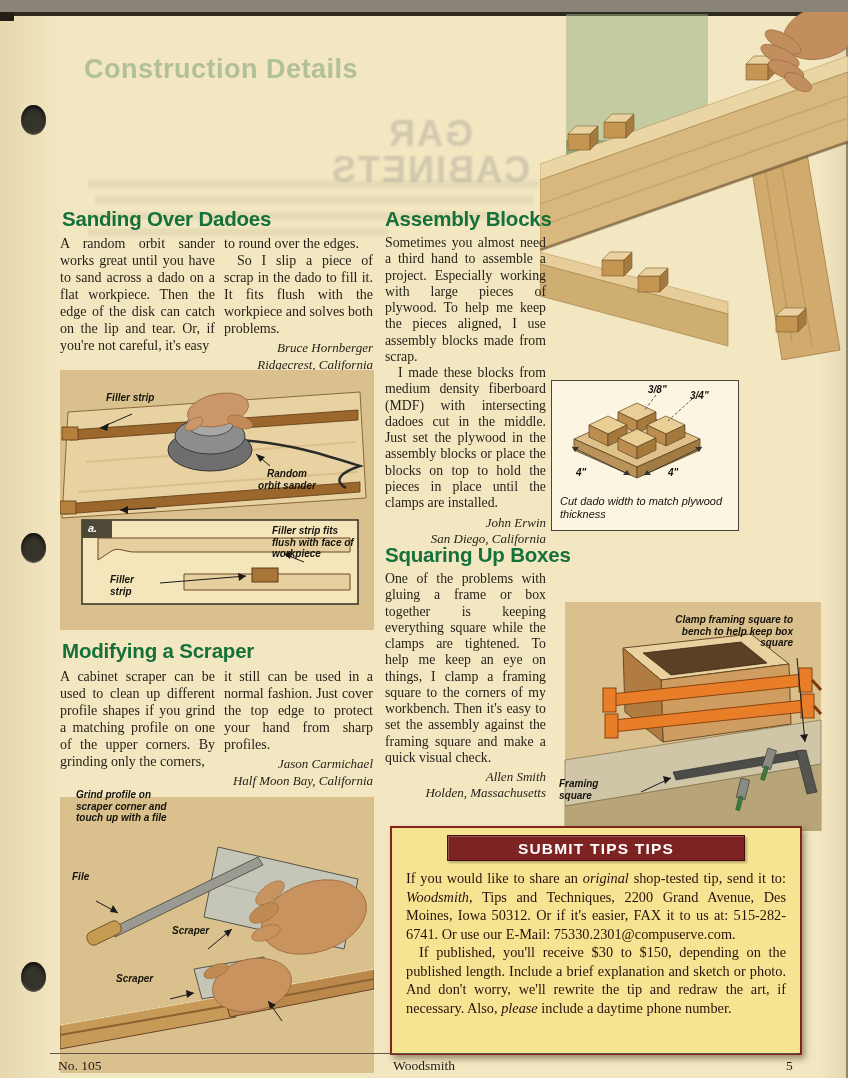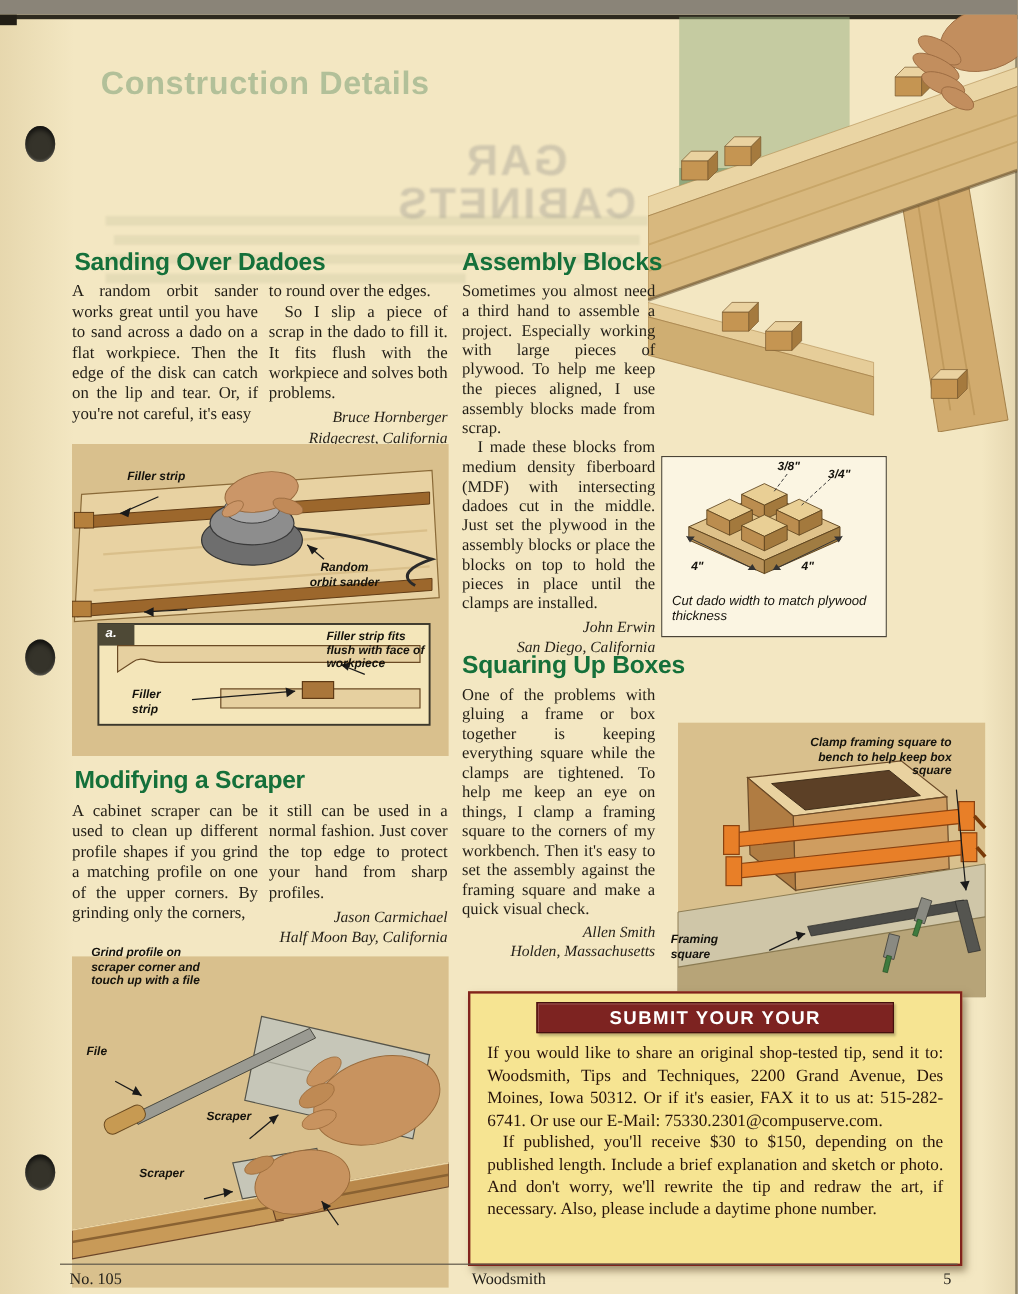--- a/index.html
+++ b/index.html
@@ -34,21 +34,21 @@
 .illus svg{position:absolute;left:0;top:0;width:100%;height:100%}
 .lbl{position:absolute;font:italic 700 10px/1.15 "Liberation Sans",sans-serif;color:#14120c}
 .cap{position:absolute;font:italic 400 11px/1.2 "Liberation Sans",sans-serif;color:#14120c}
 #illus3{background:#fbf5e2;border:1px solid #4a4436}
 .submit{position:absolute;left:390px;top:814px;width:412px;height:229px;background:#f6e492;
   border:2px solid #82231c;box-shadow:3px 4px 6px rgba(80,60,30,.5)}
 .submit-header{margin:7px auto 2px;width:298px;height:26px;background:#7d2321;border:1px solid #45100d;
   box-shadow:inset 1px 1px 0 rgba(255,255,255,.22),2px 2px 2px rgba(0,0,0,.25);color:#fff;
   font:700 15.5px/25px "Liberation Sans",sans-serif;text-align:center;letter-spacing:1.2px}
 .submit-body{padding:6px 14px 0;font-size:14.3px;line-height:1.3;text-align:justify;color:#26120a}
-.it{}
+.it{font-style:italic}
 .footer-line{position:absolute;left:50px;top:1041px;width:748px;height:1px;background:#5f584a}
 .footer-text{position:absolute;top:1046px;font-size:13.5px;color:#23201a}
 </style>
 </head>
 <body>
 
 <div id="page">
 
   <div class="edge-top"></div>
   <div class="edge-bottom"></div>
@@ -290,21 +290,21 @@
       <path d="M232,56 L240,140" stroke="#1a1a1a" stroke-width="1" fill="none"></path>
       <polygon points="240,140 235,133 243,132" fill="#1a1a1a"></polygon>
       <path d="M76,190 L106,176" stroke="#1a1a1a" stroke-width="1" fill="none"></path>
       <polygon points="106,176 98,174 100,182" fill="#1a1a1a"></polygon>
     </svg>
     <div class="lbl" style="left:110px;top:12px;width:138px;text-align:right">Clamp framing square to bench to help keep box square</div>
     <div class="lbl" style="left:14px;top:176px;width:60px">Framing square</div>
   </div>
 
   <div class="submit">
-    <div class="submit-header">SUBMIT YOUR YOUR</div>
+    <div class="submit-header">SUBMIT TIPS TIPS</div>
     <div class="submit-body">
       <p><span>If you would like to share an </span><span class="it">original</span><span> shop-tested tip, send it to: </span><span class="it">Woodsmith</span><span>, Tips and Techniques, 2200 Grand Avenue, Des Moines, Iowa 50312. Or if it's easier, FAX it to us at: 515-282-6741. Or use our E-Mail: 75330.2301@compuserve.com.</span></p>
       <p class="ind"><span>If published, you'll receive $30 to $150, depending on the published length. Include a brief explanation and sketch or photo. And don't worry, we'll rewrite the tip and redraw the art, if necessary. Also, </span><span class="it">please</span><span> include a daytime phone number.</span></p>
     </div>
   </div>
 
   <div class="footer-line"></div>
   <div class="footer-text" style="left:58px">No. 105</div>
   <div class="footer-text" style="left:0;right:0;text-align:center">Woodsmith</div>
   <div class="footer-text" style="left:786px">5</div>

